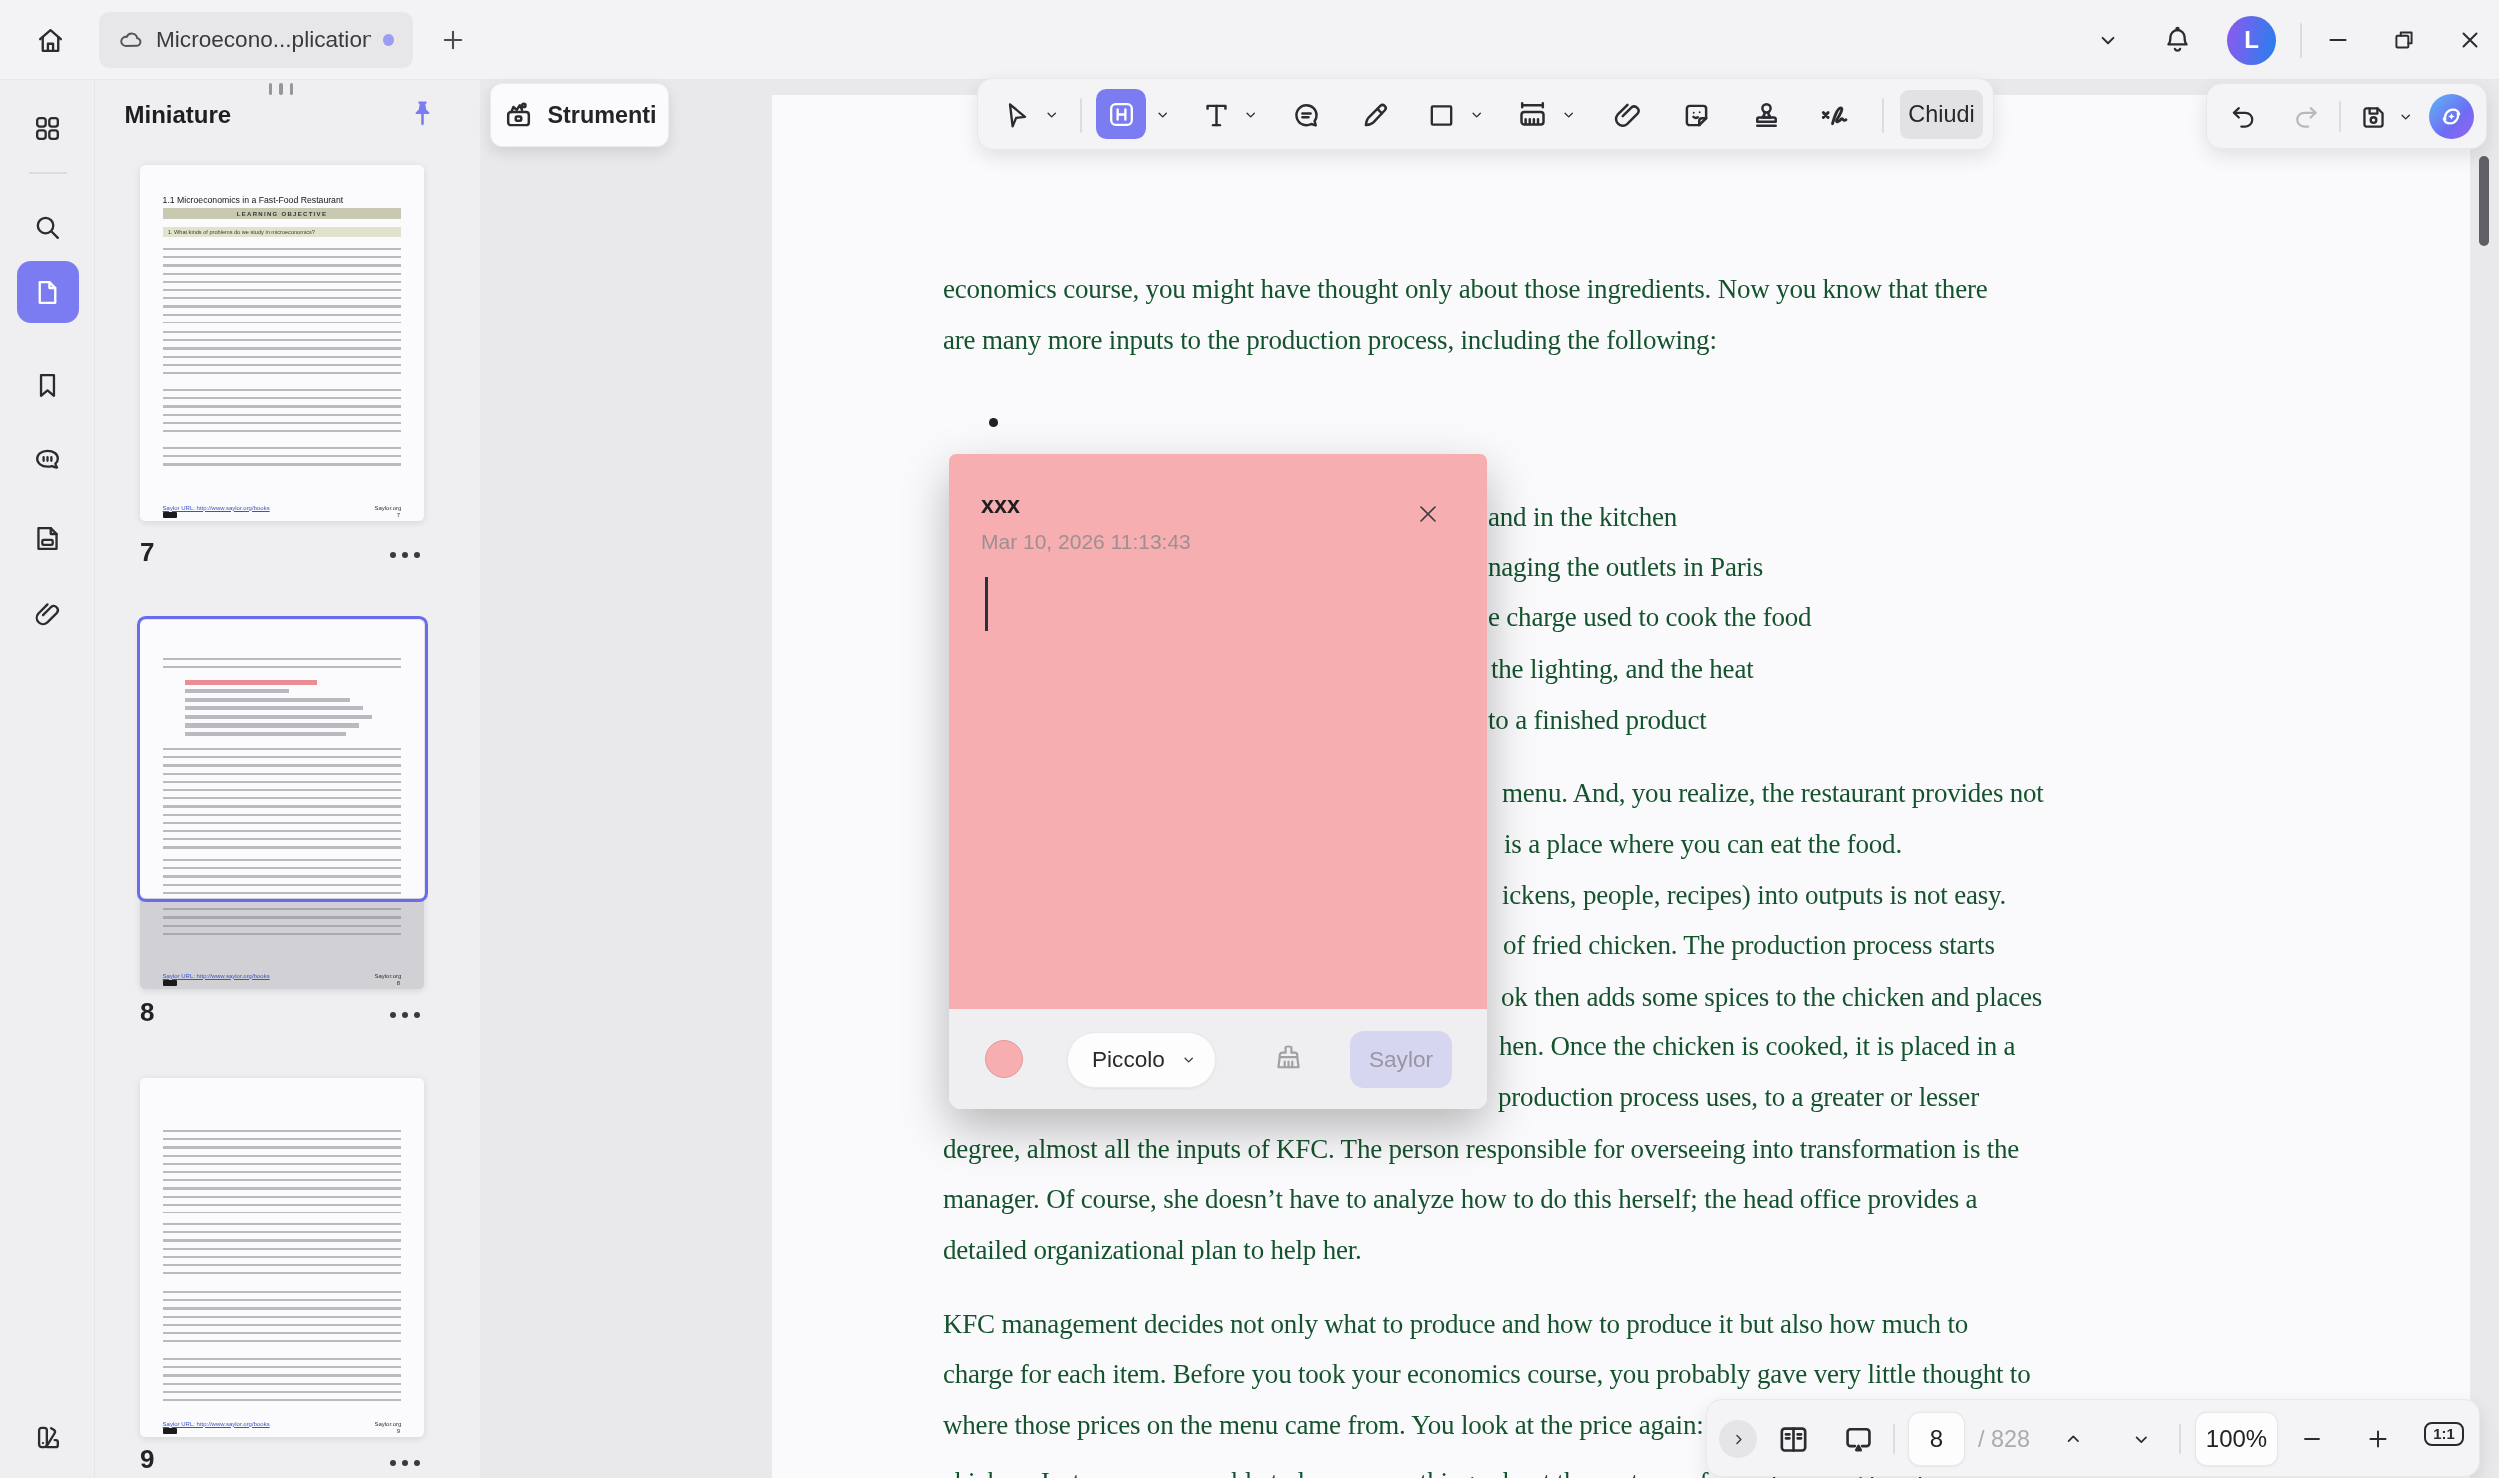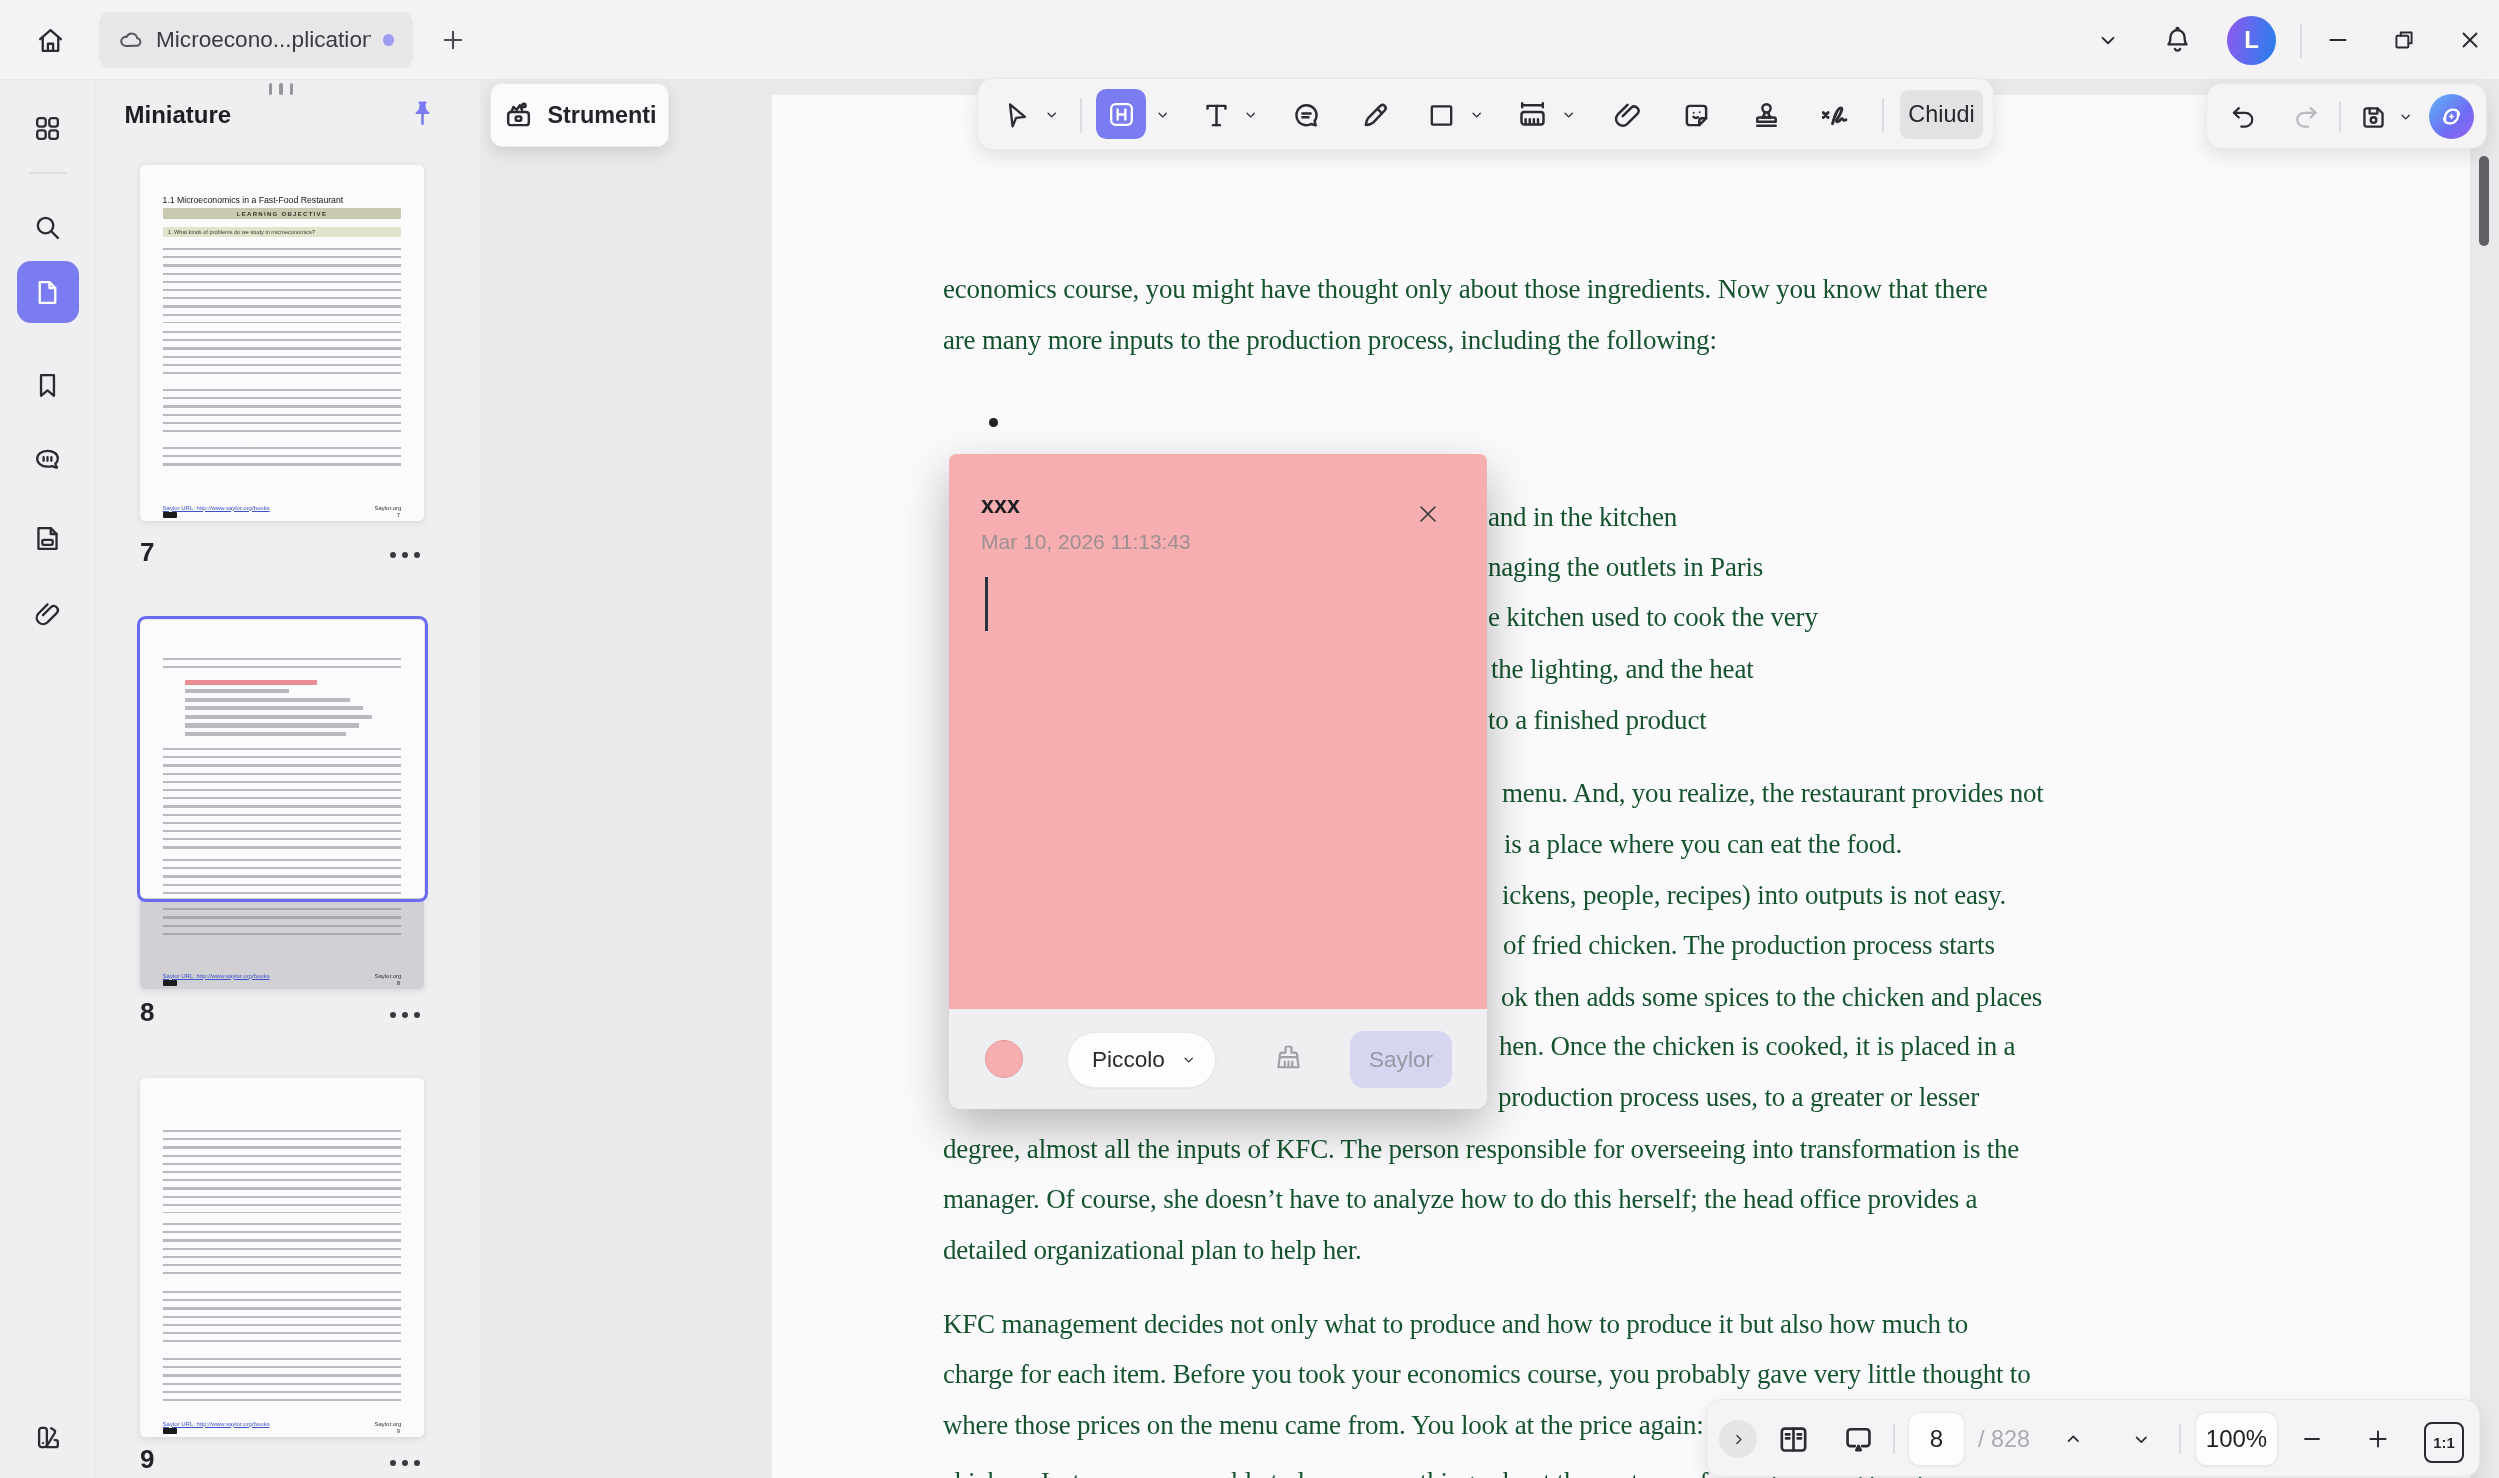--- a/index.html
+++ b/index.html
@@ -63,21 +63,21 @@
   #note-caret{left:36px;top:123px;width:2.6px;height:54px;background:#26333a;}
   #note-footer{top:555px;width:538px;height:100px;background:#EFEFF1;border-radius:0 0 12px 12px;}
   #note-swatch{left:36px;top:31px;width:38px;height:38px;border-radius:50%;background:#F6AEB0;border:0.9px solid #e5989c;}
   #note-select{left:118px;top:22.6px;width:149px;height:56px;background:#FDFDFE;border:0.9px solid #E9E9EB;
                border-radius:28px;box-shadow:0 0.9px 2.6px rgba(0,0,0,.06);padding:0 17.4px 0 24px;justify-content:space-between;font-size:22.6px;color:#2a2a2e;}
   #note-send{left:401px;top:22px;width:102px;height:57px;background:#D6D6F1;border-radius:14px;font-size:22.6px;color:#9797a3;}
   
   #statusbar{left:1706px;top:1399px;width:774px;height:78px;}
   .white-chip{background:#FDFDFE;border:0.9px solid #E8E8EA;border-radius:12px;box-shadow:0 0.9px 2.6px rgba(0,0,0,.06);
               font-size:24px;color:#222226;}
-  #ratio-box{width:40px;height:41px;border:2.2px solid #2a2a2e;border-radius:7.8px;font-size:14.8px;font-weight:bold;color:#2a2a2e;}
+  #ratio-box{width:40px;height:24px;border:2.2px solid #2a2a2e;border-radius:7.8px;font-size:14.8px;font-weight:bold;color:#2a2a2e;}
   #scrollthumb{left:2479px;top:156px;width:10.4px;height:90px;background:#5f5f65;border-radius:5.2px;}
   
   .t-head{font-size:8.7px;font-weight:normal;color:#141414;font-family:"Liberation Sans",sans-serif;}
   .t-obj{background:#C8C9B0;color:#35352b;font-size:6px;font-weight:bold;letter-spacing:1.3px;text-align:center;padding:2.6px 0;}
   .t-q{background:#E2E3CD;color:#3d3d35;font-size:5.6px;padding:2.2px 5.2px;white-space:nowrap;overflow:hidden;}
   .mini-row{height:4.3px;margin:4.3px 0 0 22.6px;background:#a9a9af;opacity:.8;}
   .mini-hl{background:#e98f94;opacity:1;}
 </style>
 </head>
 <body>
@@ -465,21 +465,21 @@
   <div id="canvas" class="abs"></div>
   <div id="page" class="abs"></div>
 
   <div class="abs doc" style="left:943px;top:274px">economics course, you might have thought only about those ingredients. Now you know that there</div>
   <div class="abs doc" style="left:943px;top:325px">are many more inputs to the production process, including the following:</div>
 
   <div class="abs" id="bullet-dot" style="left:989px;top:418px"></div>
 
   <div class="abs doc" style="left:1488px;top:502px">and in the kitchen</div>
   <div class="abs doc" style="left:1488px;top:552px">naging the outlets in Paris</div>
-  <div class="abs doc" style="left:1488px;top:602px">e kitchen used to cook the very</div>
+  <div class="abs doc" style="left:1488px;top:602px">e charge used to cook the food</div>
   <div class="abs doc" style="left:1491px;top:654px">the lighting, and the heat</div>
   <div class="abs doc" style="left:1488px;top:705px">to a finished product</div>
   <div class="abs doc" style="left:1502px;top:778px">menu. And, you realize, the restaurant provides not</div>
   <div class="abs doc" style="left:1504px;top:829px">is a place where you can eat the food.</div>
   <div class="abs doc" style="left:1502px;top:880px">ickens, people, recipes) into outputs is not easy.</div>
   <div class="abs doc" style="left:1503px;top:930px">of fried chicken. The production process starts</div>
   <div class="abs doc" style="left:1501px;top:982px">ok then adds some spices to the chicken and places</div>
   <div class="abs doc" style="left:1499px;top:1031px">hen. Once the chicken is cooked, it is placed in a</div>
   <div class="abs doc" style="left:1498px;top:1082px">production process uses, to a greater or lesser</div>
   <div class="abs doc" style="left:943px;top:1134px">degree, almost all the inputs of KFC. The person responsible for overseeing into transformation is the</div>

